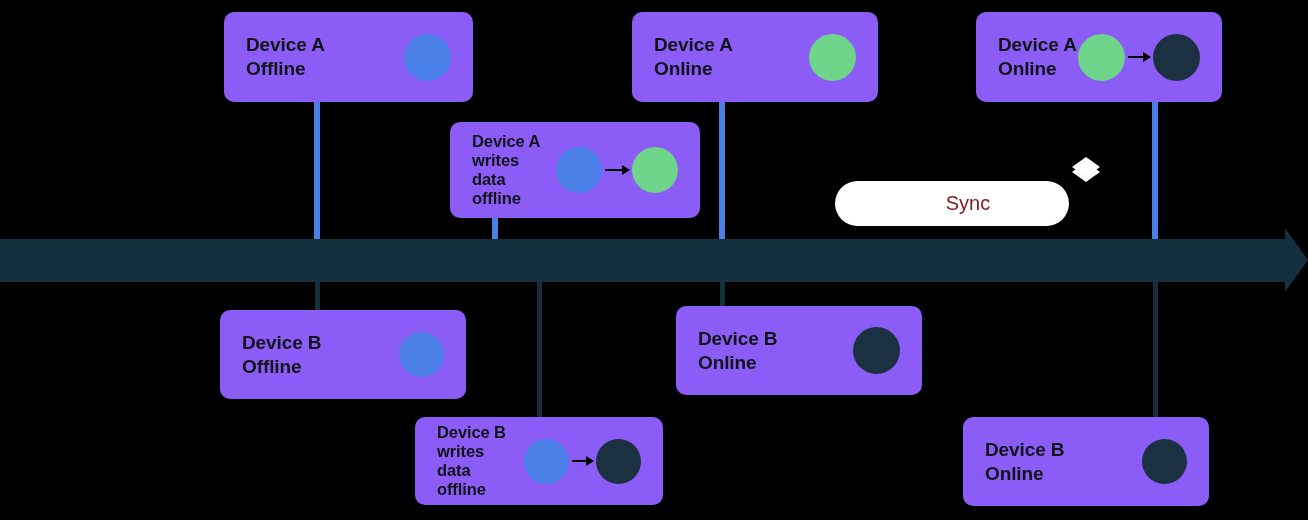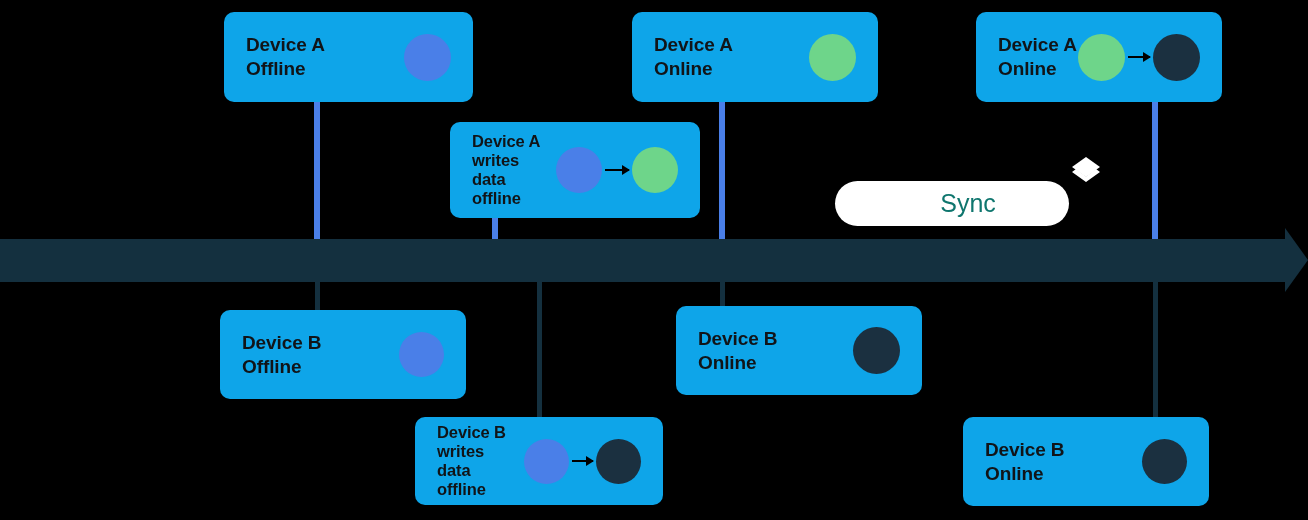--- a/index.html
+++ b/index.html
@@ -41,21 +41,21 @@
     position: absolute;
     width: 6px;
     border-radius: 0;
   }
   .conn-blue { background: #4a7fe8; }
   .conn-dark { background: #14303f; width: 5px; }
 
   
   .card {
     position: absolute;
-    background: #0ea5e9;
+    background: #8b5cf6;
     border-radius: 10px;
     box-sizing: border-box;
     display: flex;
     align-items: center;
     padding: 0 22px;
     z-index: 5;
   }
   .card-label {
     color: #111418;
     font-size: 19px;
@@ -108,22 +108,22 @@
     width: 234px;
     height: 45px;
     background: #ffffff;
     border-radius: 23px;
     display: flex;
     align-items: center;
     justify-content: center;
     z-index: 5;
   }
   .sync-pill-text {
-    color: #0f766e;
-    font-size: 25px;
+    color: #7f1d1d;
+    font-size: 20px;
     font-weight: 400;
     margin-left: 32px;
   }
 
   .layers-icon {
     position: absolute;
     left: 1069px;
     top: 153px;
     width: 34px;
     height: 34px;

